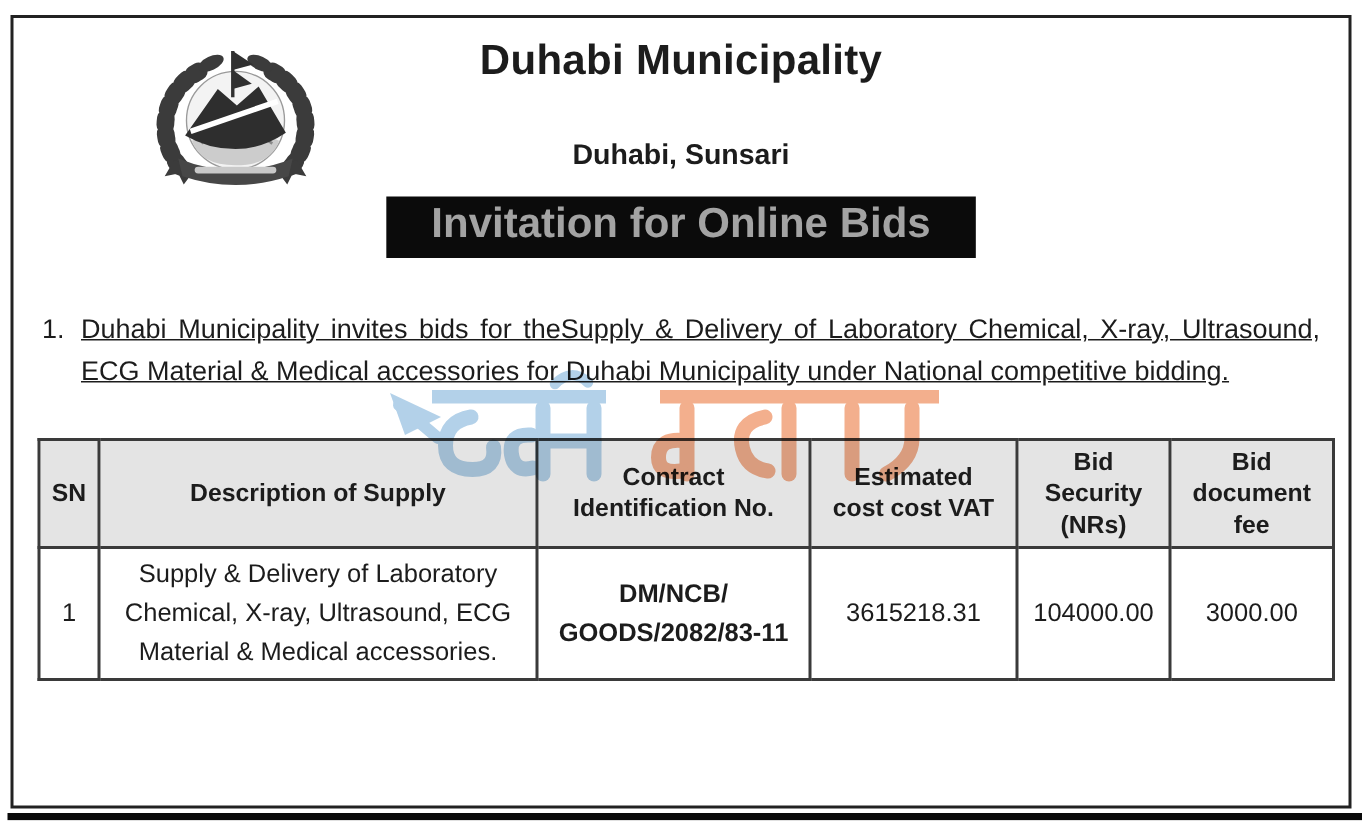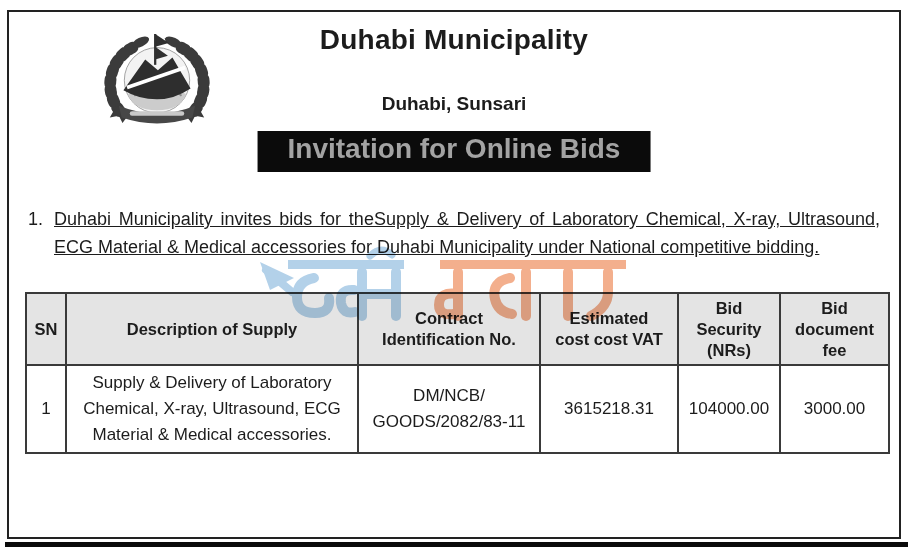--- a/index.html
+++ b/index.html
@@ -29,21 +29,21 @@
   .para1 .txt { flex:1; text-align:justify;text-decoration:underline; }
 
   table.bids { position:absolute; left:25px; top:292px; width:863px;
     border-collapse:collapse; table-layout:fixed; }
   table.bids th, table.bids td { border:2px solid #3a3a3a; text-align:center;
     vertical-align:middle; overflow:hidden; }
   table.bids th { background:#e4e4e4; font-size:16.5px; font-weight:bold;
     line-height:21px; height:72px; white-space:pre-line; }
   table.bids td { font-size:17px; height:88px; background:#fff; }
   td.cell-desc { text-align:left; padding:0 9px; line-height:26px; }
-  td.cell-contract { white-space:pre-line; line-height:26px; }
+  td.cell-contract { white-space:pre-line; line-height:26px;font-weight:bold; }
 
   .para2 { position:absolute; left:28px; top:456px; width:853px;
     font-size:18px; line-height:29px; text-align:justify; }
   .para2 .num2 { padding-right:30px; }
 
   .watermark { position:absolute; left:258px; top:246px; width:388px; height:104px;
     mix-blend-mode:multiply; opacity:.85; pointer-events:none; z-index:6; }
 
   .bottom-strip { position:absolute; left:5px; top:542px; width:903px; height:5px;
     background:#0a0a0a; }

